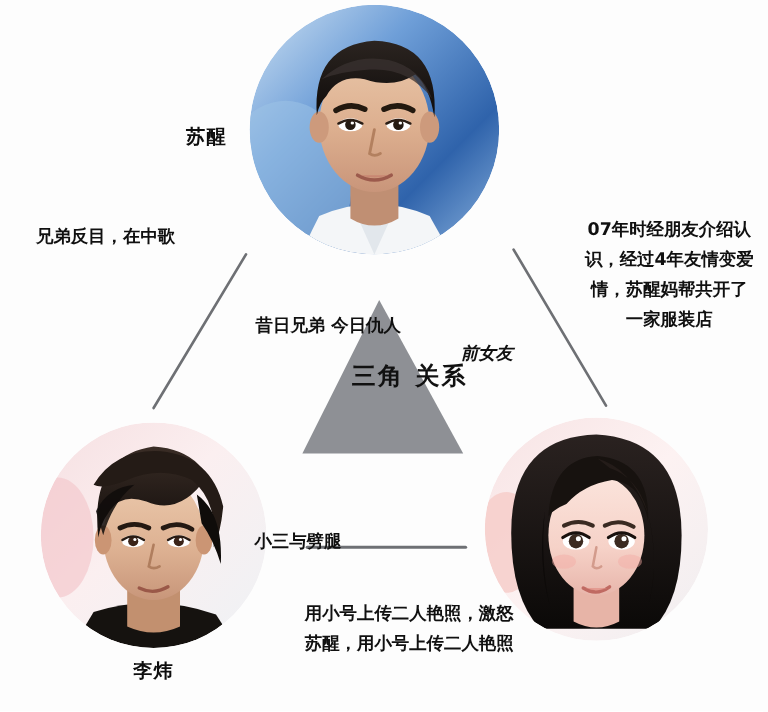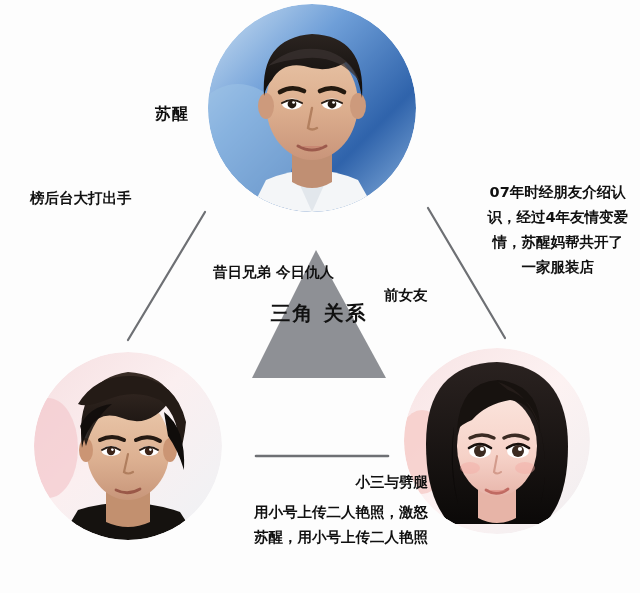--- a/index.html
+++ b/index.html
@@ -53,21 +53,21 @@
     top: 246px;
     width: 142px;
     height: 136px;
   }
   #triangle-group svg { display: block; }
   .tri-text {
     position: absolute;
     left: 0;
     top: 56px;
     width: 142px;
-    text-align: center;
+    text-align: right;
     font-size: 20px;
     font-weight: 700;
     line-height: 1.18;
     color: #111111;
     letter-spacing: 2px;
   }
 
   
   .desc {
     position: absolute;
@@ -101,26 +101,26 @@
   
   .relation {
     position: absolute;
     color: #101010;
     font-weight: 700;
     font-size: 14.5px;
     line-height: 1.72;
     white-space: nowrap;
   }
   #relation-left  { left: 169px; top: 260px; text-align: center; margin-left: 44px; }
-  #relation-right { left: 384px; top: 283px; text-align: left; }
+  #relation-right { left: 384px; top: 283px; text-align: left; font-style: italic; }
   #relation-bottom {
     left: 212px;
-    top: 470px;
+    top: 440px;
     width: 216px;
-    text-align: right;
+    text-align: left;
   }
 </style>
 </head>
 <body>
 
 <div id="canvas">
 
   <svg id="connectors" viewBox="0 0 640 593" width="640" height="593">
     <line x1="205" y1="212" x2="128" y2="340" stroke="#6e7074" stroke-width="2.2" stroke-linecap="round"></line>
     <line x1="428" y1="208" x2="505" y2="338" stroke="#6e7074" stroke-width="2.2" stroke-linecap="round"></line>
@@ -250,20 +250,21 @@
         <circle cx="116.4" cy="97.6" r="1.3" fill="#ffffff"></circle>
         <path d="M68 98 Q77 92 86 98" stroke="#281b13" stroke-width="1.9" fill="none" stroke-linecap="round"></path>
         <path d="M106 98 Q115 92 124 98" stroke="#281b13" stroke-width="1.9" fill="none" stroke-linecap="round"></path>
 
         <path d="M94 102 L90 120 Q94 123 99 120" stroke="#b07e5e" stroke-width="2.2" fill="none" stroke-linecap="round"></path>
 
         <path d="M82 138 Q94 144 106 137" stroke="#9a5848" stroke-width="2.8" fill="none" stroke-linecap="round"></path>
       </g>
     </svg>
   </div>
+  <div class="name-label" style="left:83px; top:549px; width:90px;">李炜</div>
 
   <div class="photo-node" style="left:404px; top:348px; width:186px; height:186px;">
     <svg viewBox="0 0 186 186">
       <defs>
         <clipPath id="clipBR">
             <circle cx="93" cy="93" r="93"></circle>
           </clipPath>
         <linearGradient id="bgBR" x1="0" y1="0" x2="1" y2="1">
           <stop offset="0%" stop-color="#f7e3e4"></stop>
           <stop offset="50%" stop-color="#fdf2f2"></stop>
@@ -314,21 +315,21 @@
         <path d="M82 142 Q93 149 104 141" stroke="#c06a62" stroke-width="2.8" fill="none" stroke-linecap="round"></path>
         <path d="M84 142 Q93 146 102 142" fill="#e08e84" opacity="0.7"></path>
 
         <ellipse cx="66" cy="120" rx="10" ry="6" fill="#f3aba3" opacity="0.45"></ellipse>
         <ellipse cx="121" cy="120" rx="10" ry="6" fill="#f3aba3" opacity="0.45"></ellipse>
       </g>
     </svg>
   </div>
 
   <div class="desc" id="desc-left">
-    <span class="line">榜后台大打出手</span>
+    <span class="line">兄弟反目，在中歌</span>
   </div>
 
   <div class="desc" id="desc-right">
     <span class="line">07年时经朋友介绍认</span>
     <span class="line">识，经过4年友情变爱</span>
     <span class="line">情，苏醒妈帮共开了</span>
     <span class="line">一家服装店</span>
   </div>
 
   <div class="desc" id="desc-bottom">

